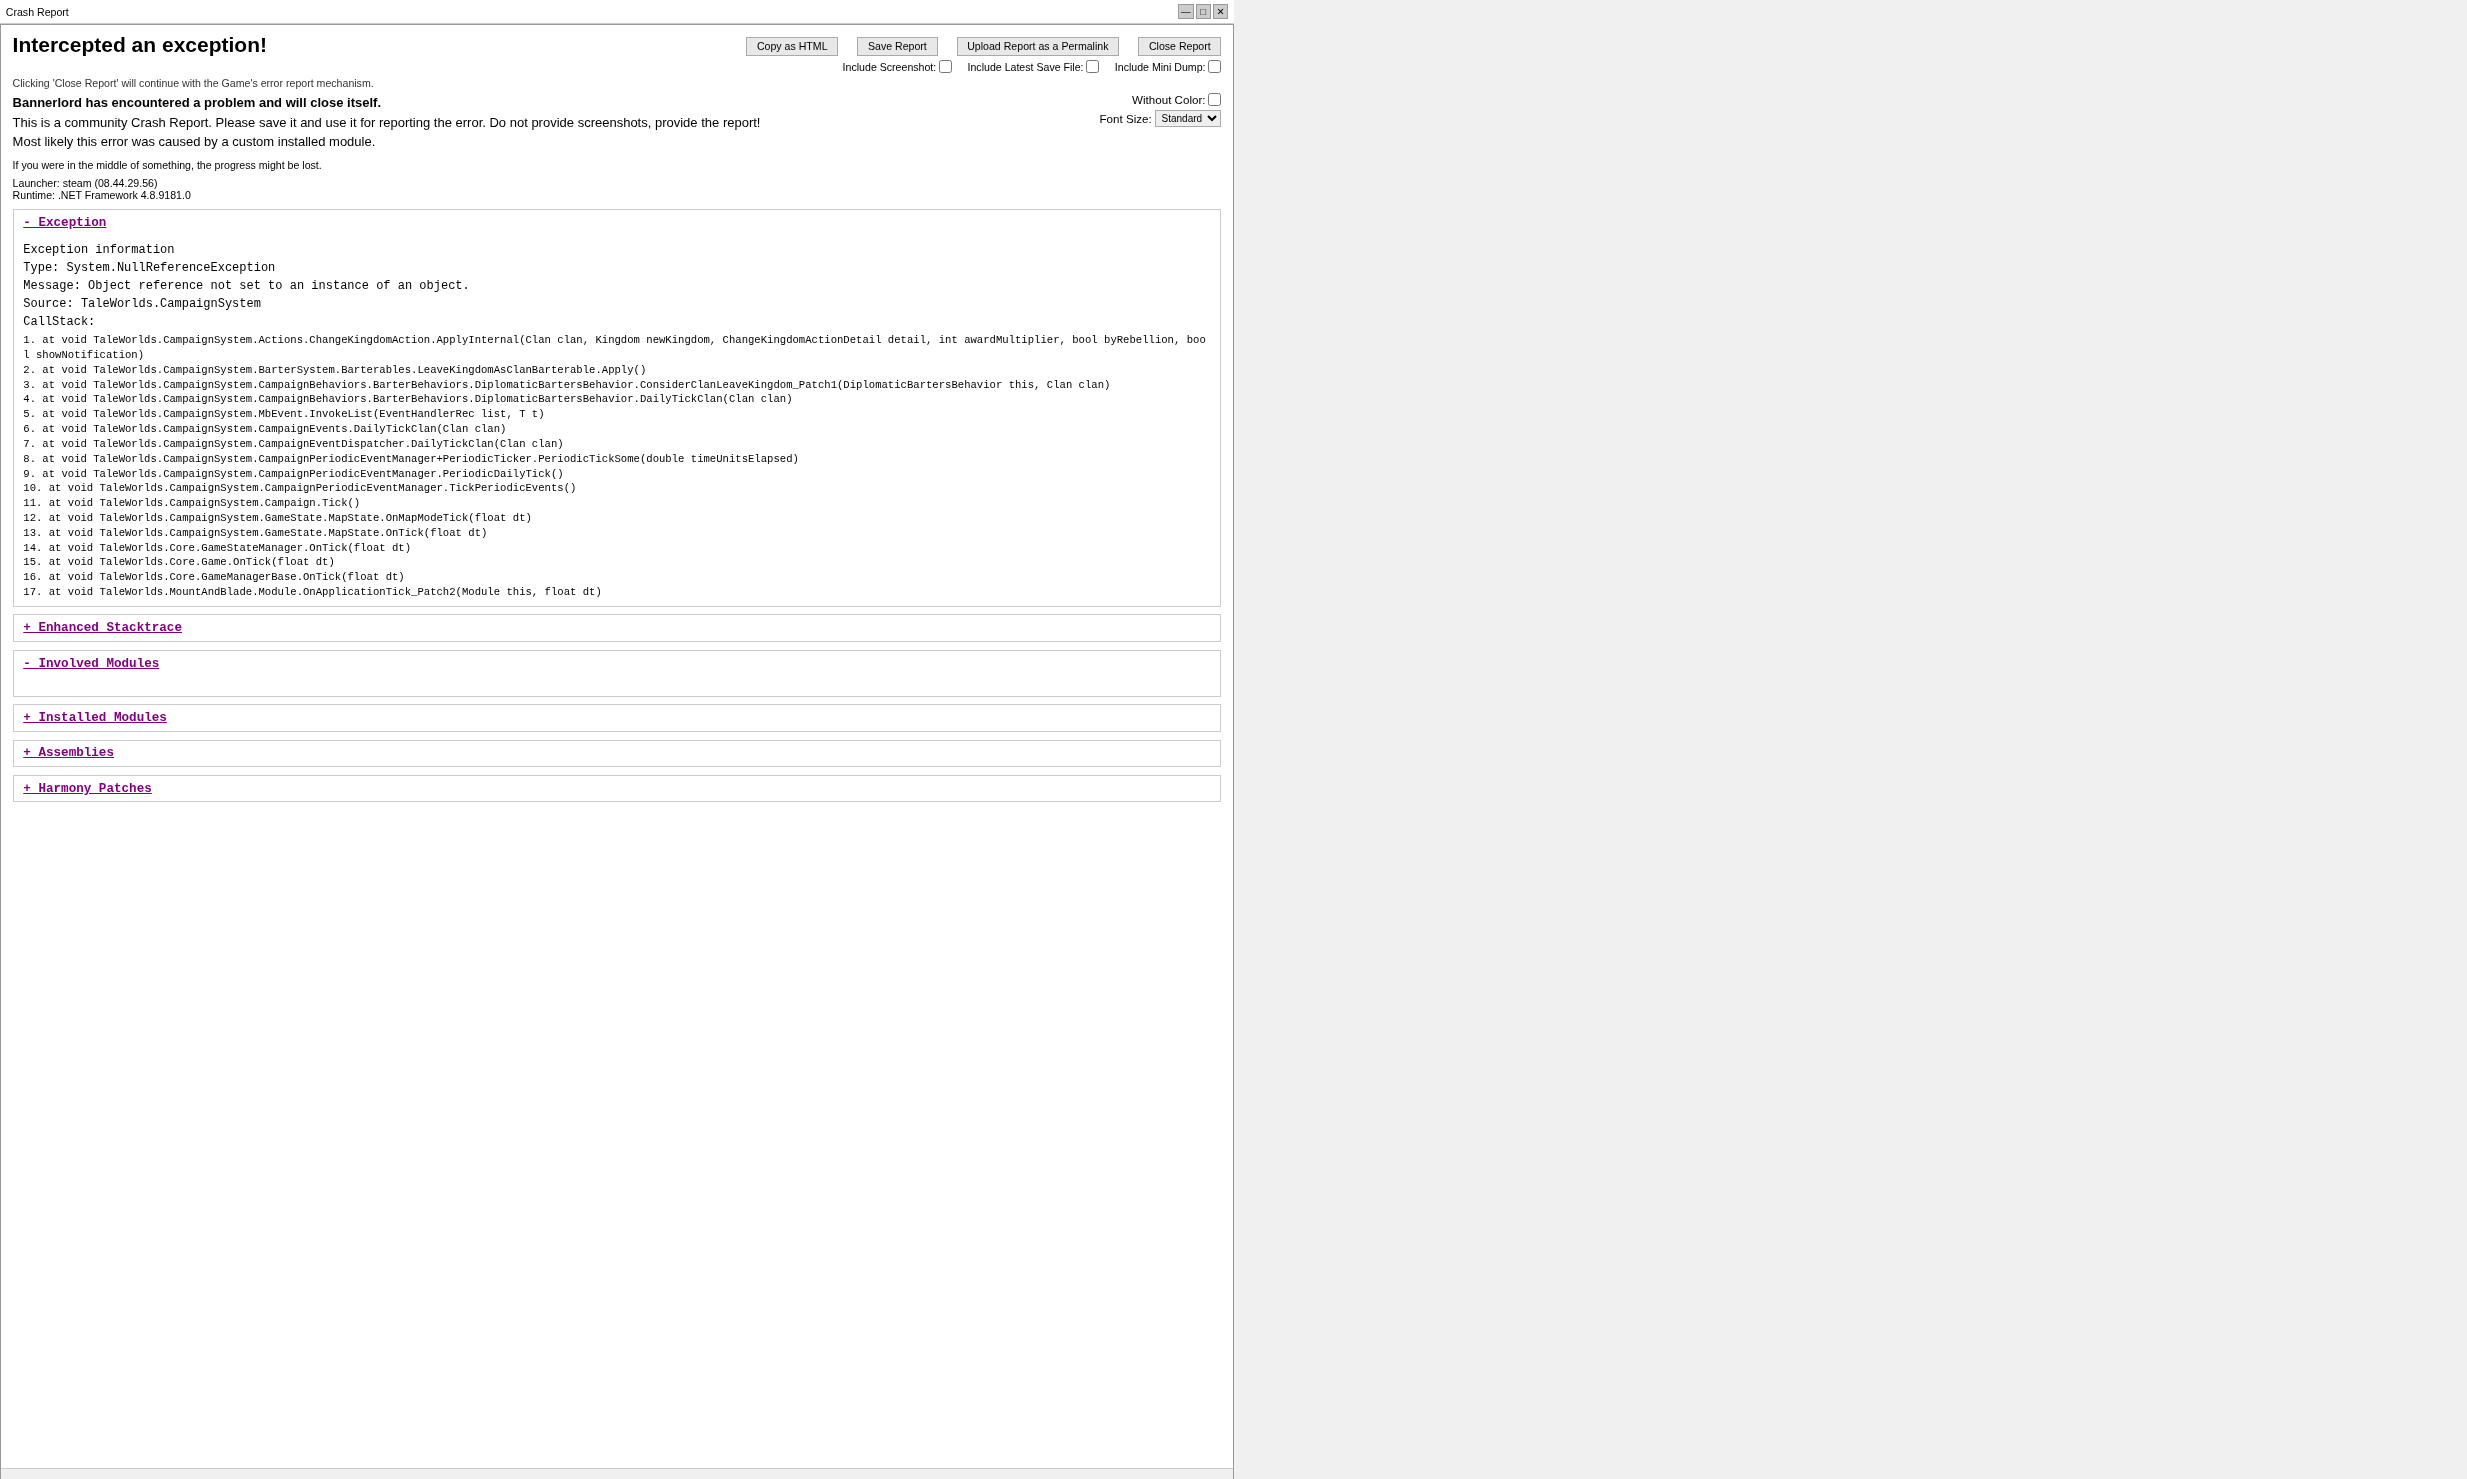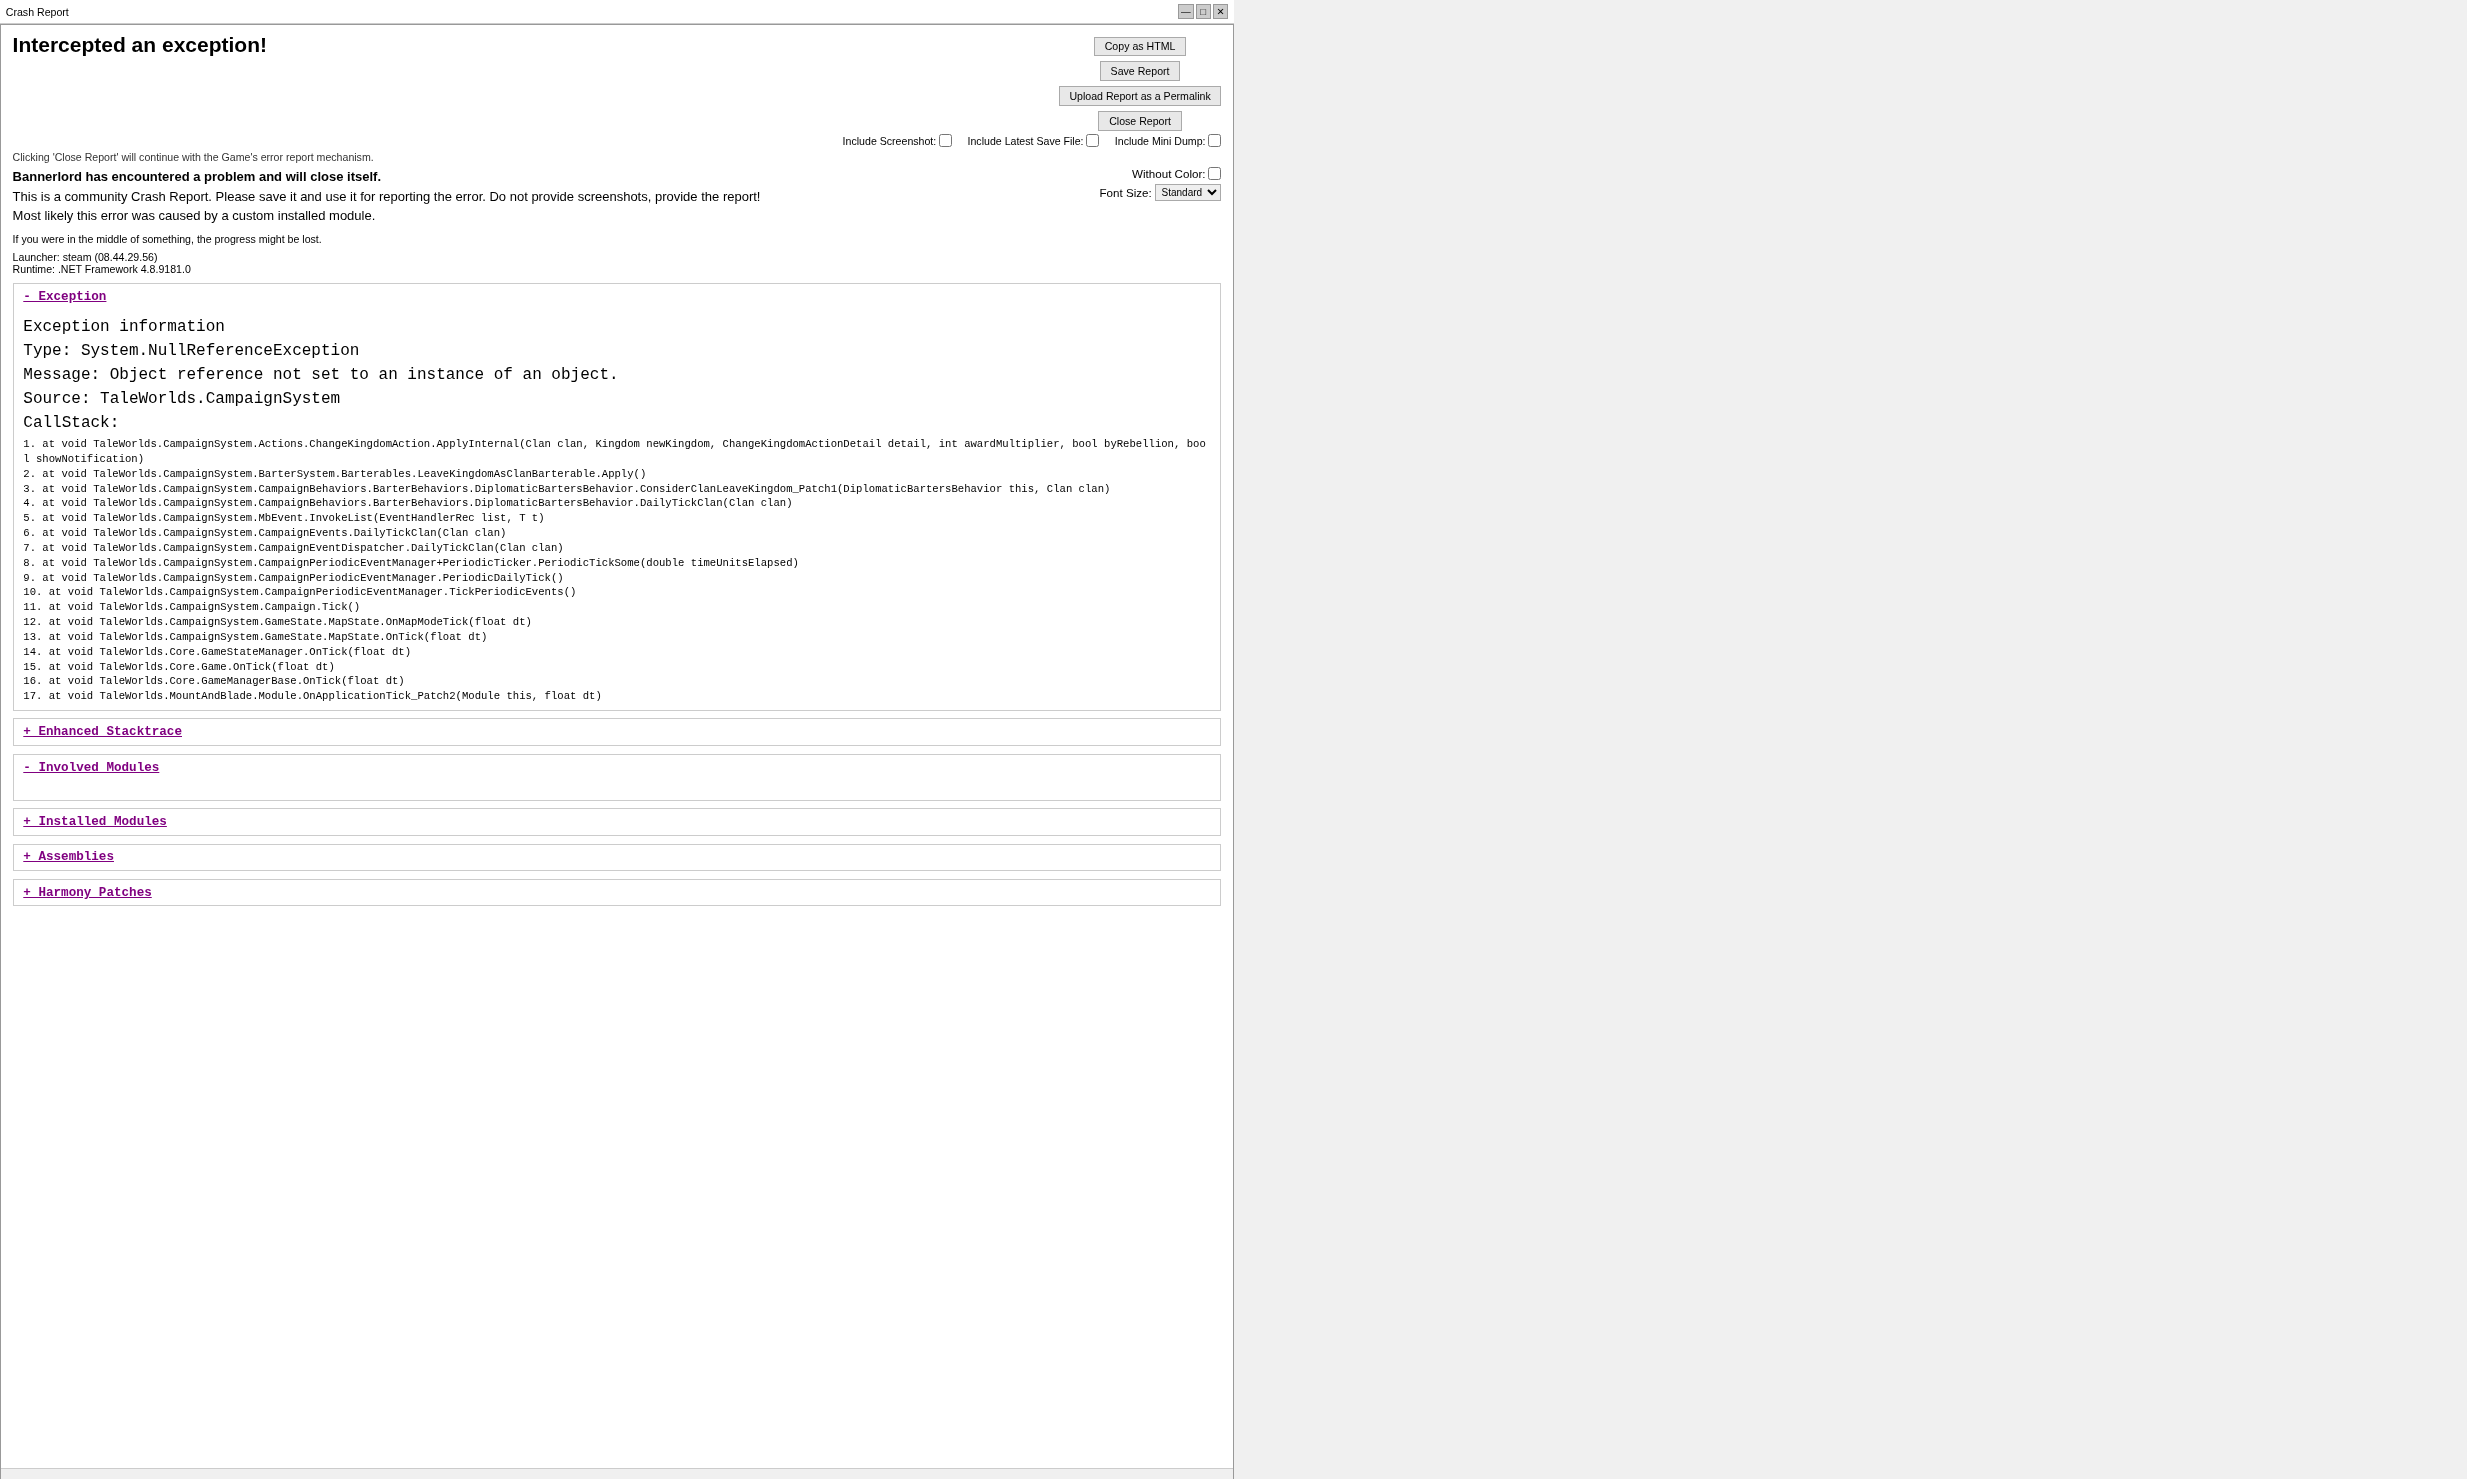--- a/index.html
+++ b/index.html
@@ -44,23 +44,22 @@
       background: #fff;
       border: 1px solid #999;
       height: calc(100vh - 21px);
       display: flex;
       flex-direction: column;
     }
     .toolbar {
       display: flex;
       align-items: center;
       justify-content: flex-start;
-      gap: 5px;
+      gap: 19px;
       padding: 3.9px 11.6px;
-      flex-direction: column;
     }
     .toolbar-btn {
       padding: 2.9px 9.7px;
       background: #e8e8e8;
       border: 1px solid #aaa;
       cursor: pointer;
       font-size: 10.6px;
     }
     .options-row {
       display: flex;
@@ -111,21 +110,21 @@
       font-family: 'Courier New', monospace;
     }
     .section-content {
       padding: 5.8px 9.7px;
       font-family: 'Courier New', monospace;
       font-size: 10.6px;
       line-height: 1.4;
     }
     .exception-text {
       font-family: 'Courier New', monospace;
-      font-size: 16px;
+      font-size: 12px;
       line-height: 1.5;
       white-space: pre-wrap;
       word-break: break-all;
     }
     .left-info {
       flex: 1;
     }
     .right-options {
       display: flex;
       flex-direction: column;

